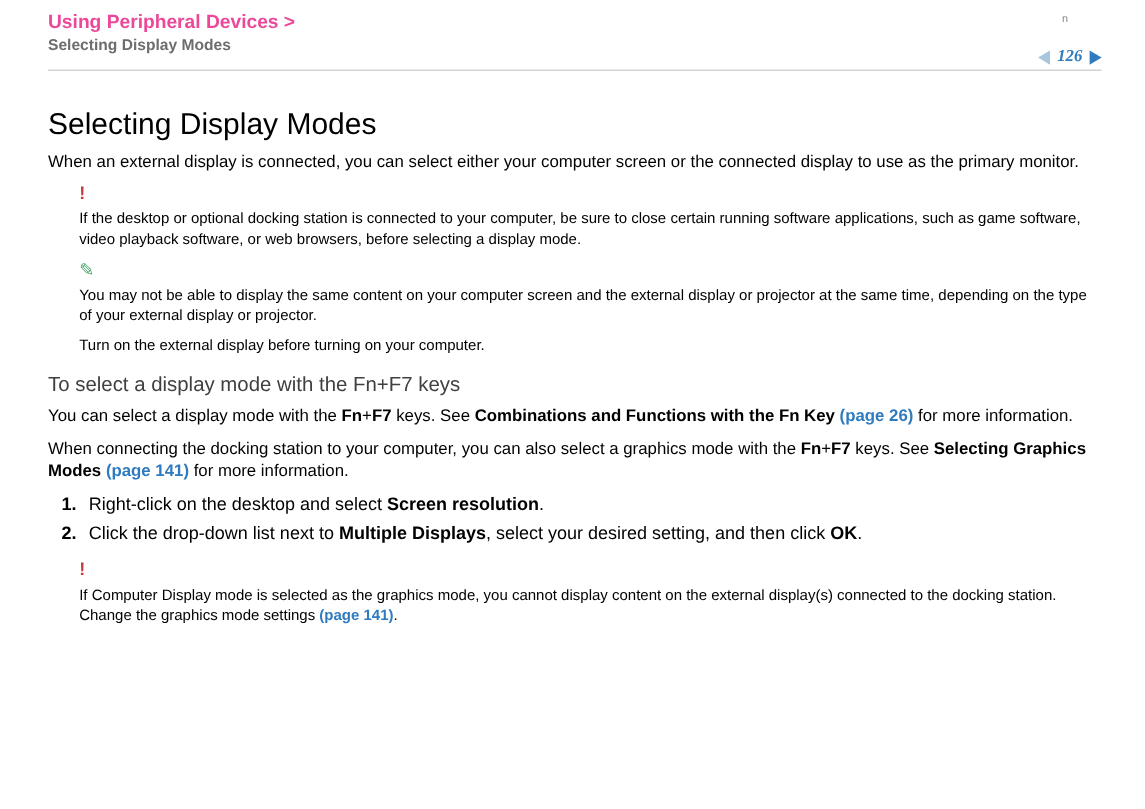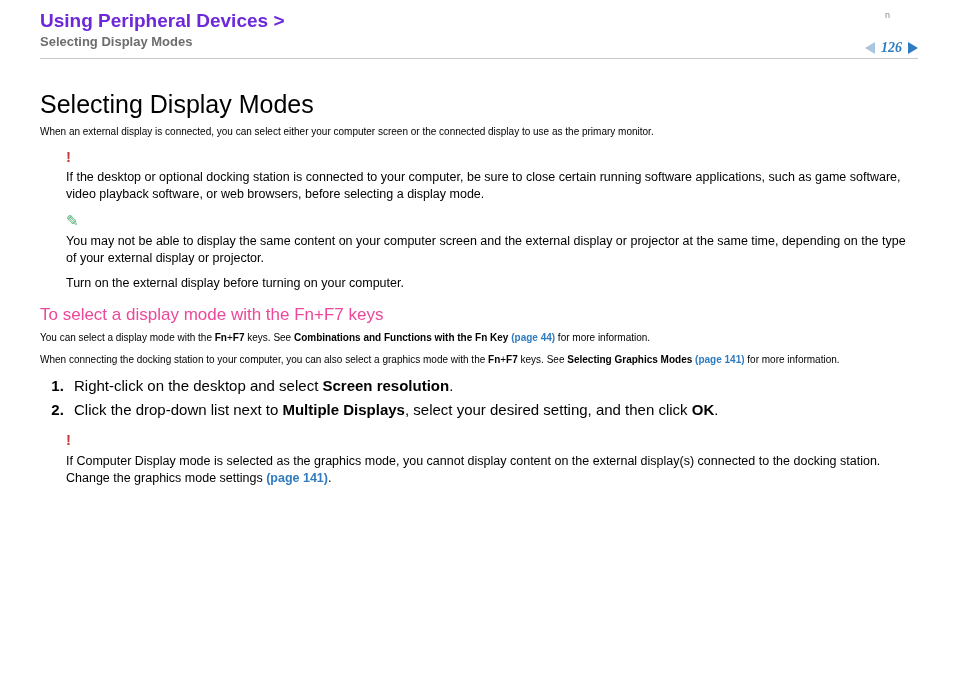--- a/index.html
+++ b/index.html
@@ -19,23 +19,23 @@
   }
   .header {
     position: absolute;
     top: 10px;
     left: 40px;
     right: 36px;
     height: 48px;
     border-bottom: 1px solid #c8c8c8;
   }
   .breadcrumb-line1 {
-    font-size: 19px;
+    font-size: 16px;
     font-weight: bold;
-    color: #6d28d9;
+    color: #ec4899;
   }
   .breadcrumb-line2 {
     font-size: 13px;
     font-weight: bold;
     color: #6d6d6d;
     margin-top: 2px;
   }
   .pager {
     position: absolute;
     right: 0;
@@ -71,21 +71,21 @@
     left: 40px;
     right: 36px;
   }
   h1 {
     font-size: 25px;
     font-weight: normal;
     margin: 0 0 6px 0;
     color: #000;
   }
   .body-text {
-    font-size: 10px;
+    font-size: 14px;
     line-height: 1.35;
     margin: 0 0 8px 0;
   }
   .note-block {
     margin: 8px 0 6px 26px;
     font-size: 12.5px;
     line-height: 1.35;
   }
   .note-icon-warn {
     color: #c93a3a;
@@ -96,21 +96,21 @@
   }
   .note-icon-tip {
     color: #4aa96c;
     font-size: 15px;
     display: block;
     margin-bottom: 2px;
   }
   h2 {
     font-size: 17px;
     font-weight: normal;
-    color: #ec4899;
+    color: #404040;
     margin: 14px 0 6px 0;
   }
   .link {
     color: #2f7bbf;
     font-weight: bold;
   }
   b { font-weight: bold; }
   ol {
     margin: 4px 0 8px 0;
     padding-left: 28px;
@@ -148,21 +148,21 @@
       <span class="note-icon-tip">✎</span>
       <span>You may not be able to display the same content on your computer screen and the external display or projector at the same time, depending on the type of your external display or projector.</span>
     </div>
 
     <div class="note-block">
       <span>Turn on the external display before turning on your computer.</span>
     </div>
 
     <h2>To select a display mode with the Fn+F7 keys</h2>
     <p class="body-text">
-      <span>You can select a display mode with the </span><b>Fn</b><span>+</span><b>F7</b><span> keys. See </span><b>Combinations and Functions with the Fn Key </b><span class="link">(page 44)</span><span> for more information.</span>
+      <span>You can select a display mode with the </span><b>Fn</b><span>+</span><b>F7</b><span> keys. See </span><b>Combinations and Functions with the Fn Key </b><span class="link">(page 26)</span><span> for more information.</span>
     </p>
     <p class="body-text">
       <span>When connecting the docking station to your computer, you can also select a graphics mode with the </span><b>Fn</b><span>+</span><b>F7</b><span> keys. See </span><b>Selecting Graphics Modes </b><span class="link">(page 141)</span><span> for more information.</span>
     </p>
 
     <ol>
       <li>
         <span>Right-click on the desktop and select </span><b>Screen resolution</b><span>.</span>
       </li>
       <li>

